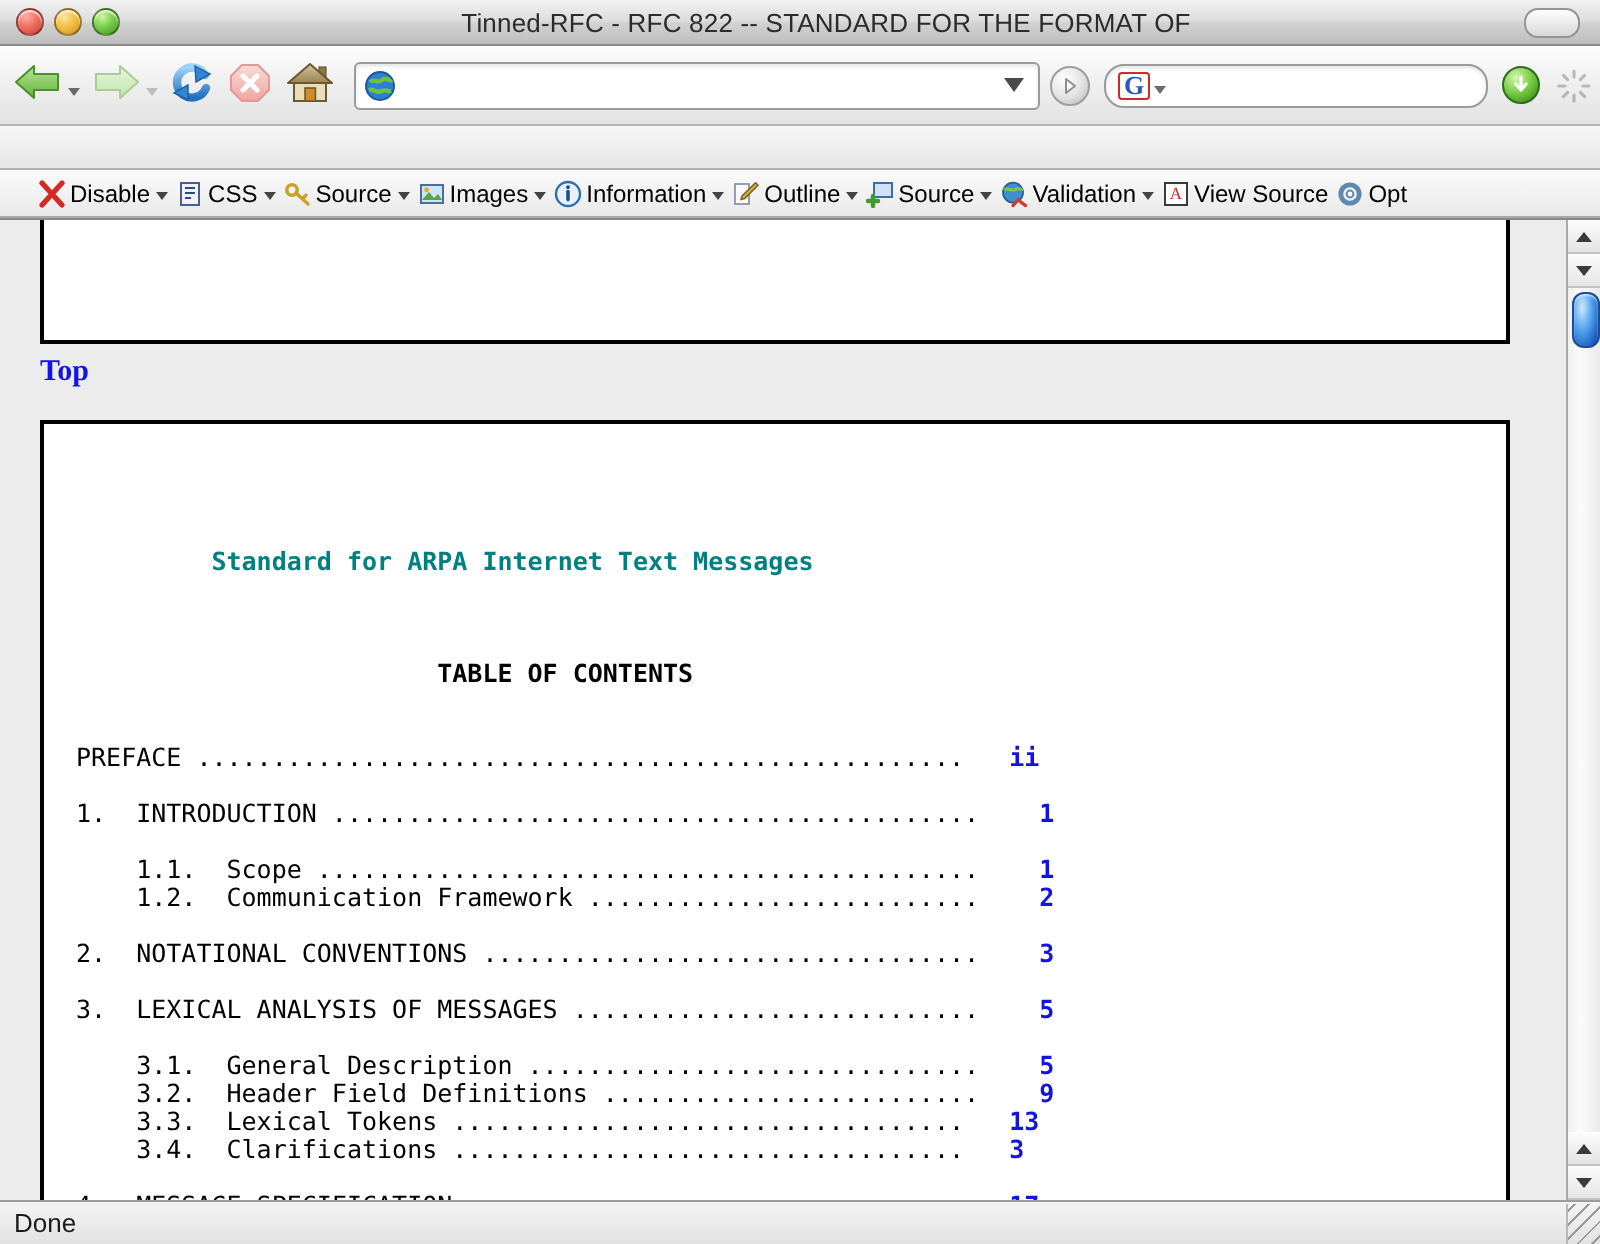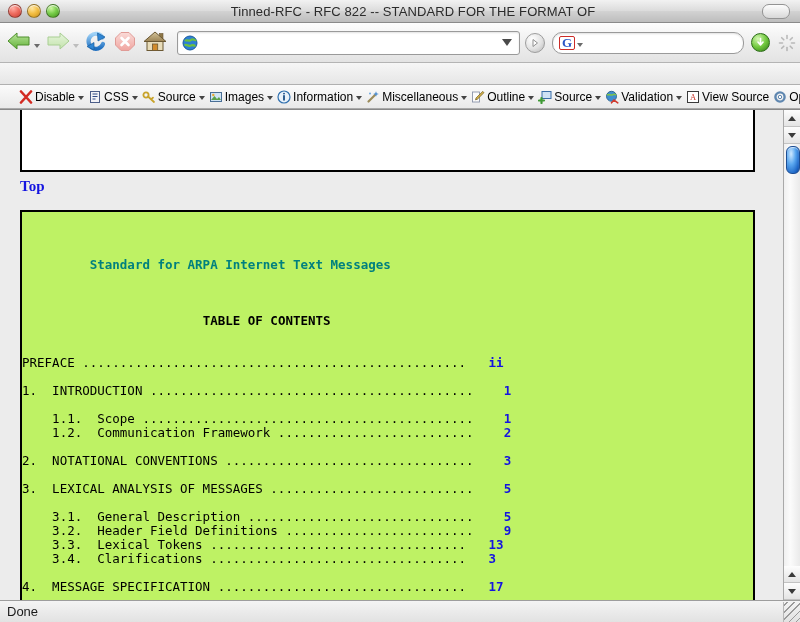--- a/index.html
+++ b/index.html
@@ -263,27 +263,27 @@
     font-family: "Liberation Serif", serif;
     font-weight: bold;
     font-size: 15px;
     color: #1414e0;
     margin: 6px 0 0 20px;
     display: inline-block;
     text-decoration: none;
   }
   .docbox {
     margin: 15px 28px 0 20px;
-    background: #bef264;
+    background: #ffffff;
     border: 2px solid #000;
     border-bottom: none;
     box-sizing: border-box;
     height: 400px;
     overflow: hidden;
-    padding: 0;
+    padding: 16px;
   }
   .doc-pre {
     font-family: "DejaVu Sans Mono", monospace;
     font-size: 12.5px;
     line-height: 14px;
     margin: 0;
     padding: 46px 0 0 0;
     white-space: pre;
     color: #000;
   }
@@ -553,31 +553,20 @@
       </span>
       <span class="devitem">
         <span class="devicon">
           <svg width="14" height="14" viewBox="0 0 14 14">
             <circle cx="7" cy="7" r="6" fill="#e8f2fb" stroke="#2f6fae" stroke-width="1.2"></circle>
             <path d="M7 5.8 v4" stroke="#1a4f86" stroke-width="1.8" stroke-linecap="round"></path>
             <circle cx="7" cy="3.6" r="0.95" fill="#1a4f86"></circle>
           </svg>
         </span>
         <span class="lbl">Information</span>
-        <span class="devcaret"></span>
-      </span>
-      <span class="devitem">
-        <span class="devicon">
-          <svg width="14" height="14" viewBox="0 0 14 14">
-            <path d="M2.5 11.5 L9 5" stroke="#9b8b5a" stroke-width="2.2" stroke-linecap="round"></path>
-            <path d="M10 1.2 L10.8 3.2 L12.8 4 L10.8 4.8 L10 6.8 L9.2 4.8 L7.2 4 L9.2 3.2 Z" fill="#4f8fd0"></path>
-            <circle cx="4" cy="3.4" r="1" fill="#6ba7de"></circle>
-          </svg>
-        </span>
-        <span class="lbl">Miscellaneous</span>
         <span class="devcaret"></span>
       </span>
       <span class="devitem">
         <span class="devicon">
           <svg width="14" height="14" viewBox="0 0 14 14">
             <rect x="1.5" y="2" width="7" height="10" fill="#fbfbfb" stroke="#8a93a8" stroke-width="0.9"></rect>
             <path d="M11.8 1.4 L13 2.6 L6.4 9.2 L4.5 9.8 L5.1 7.9 Z" fill="#d6b24a" stroke="#7a6320" stroke-width="0.8" stroke-linejoin="round"></path>
           </svg>
         </span>
         <span class="lbl">Outline</span>

